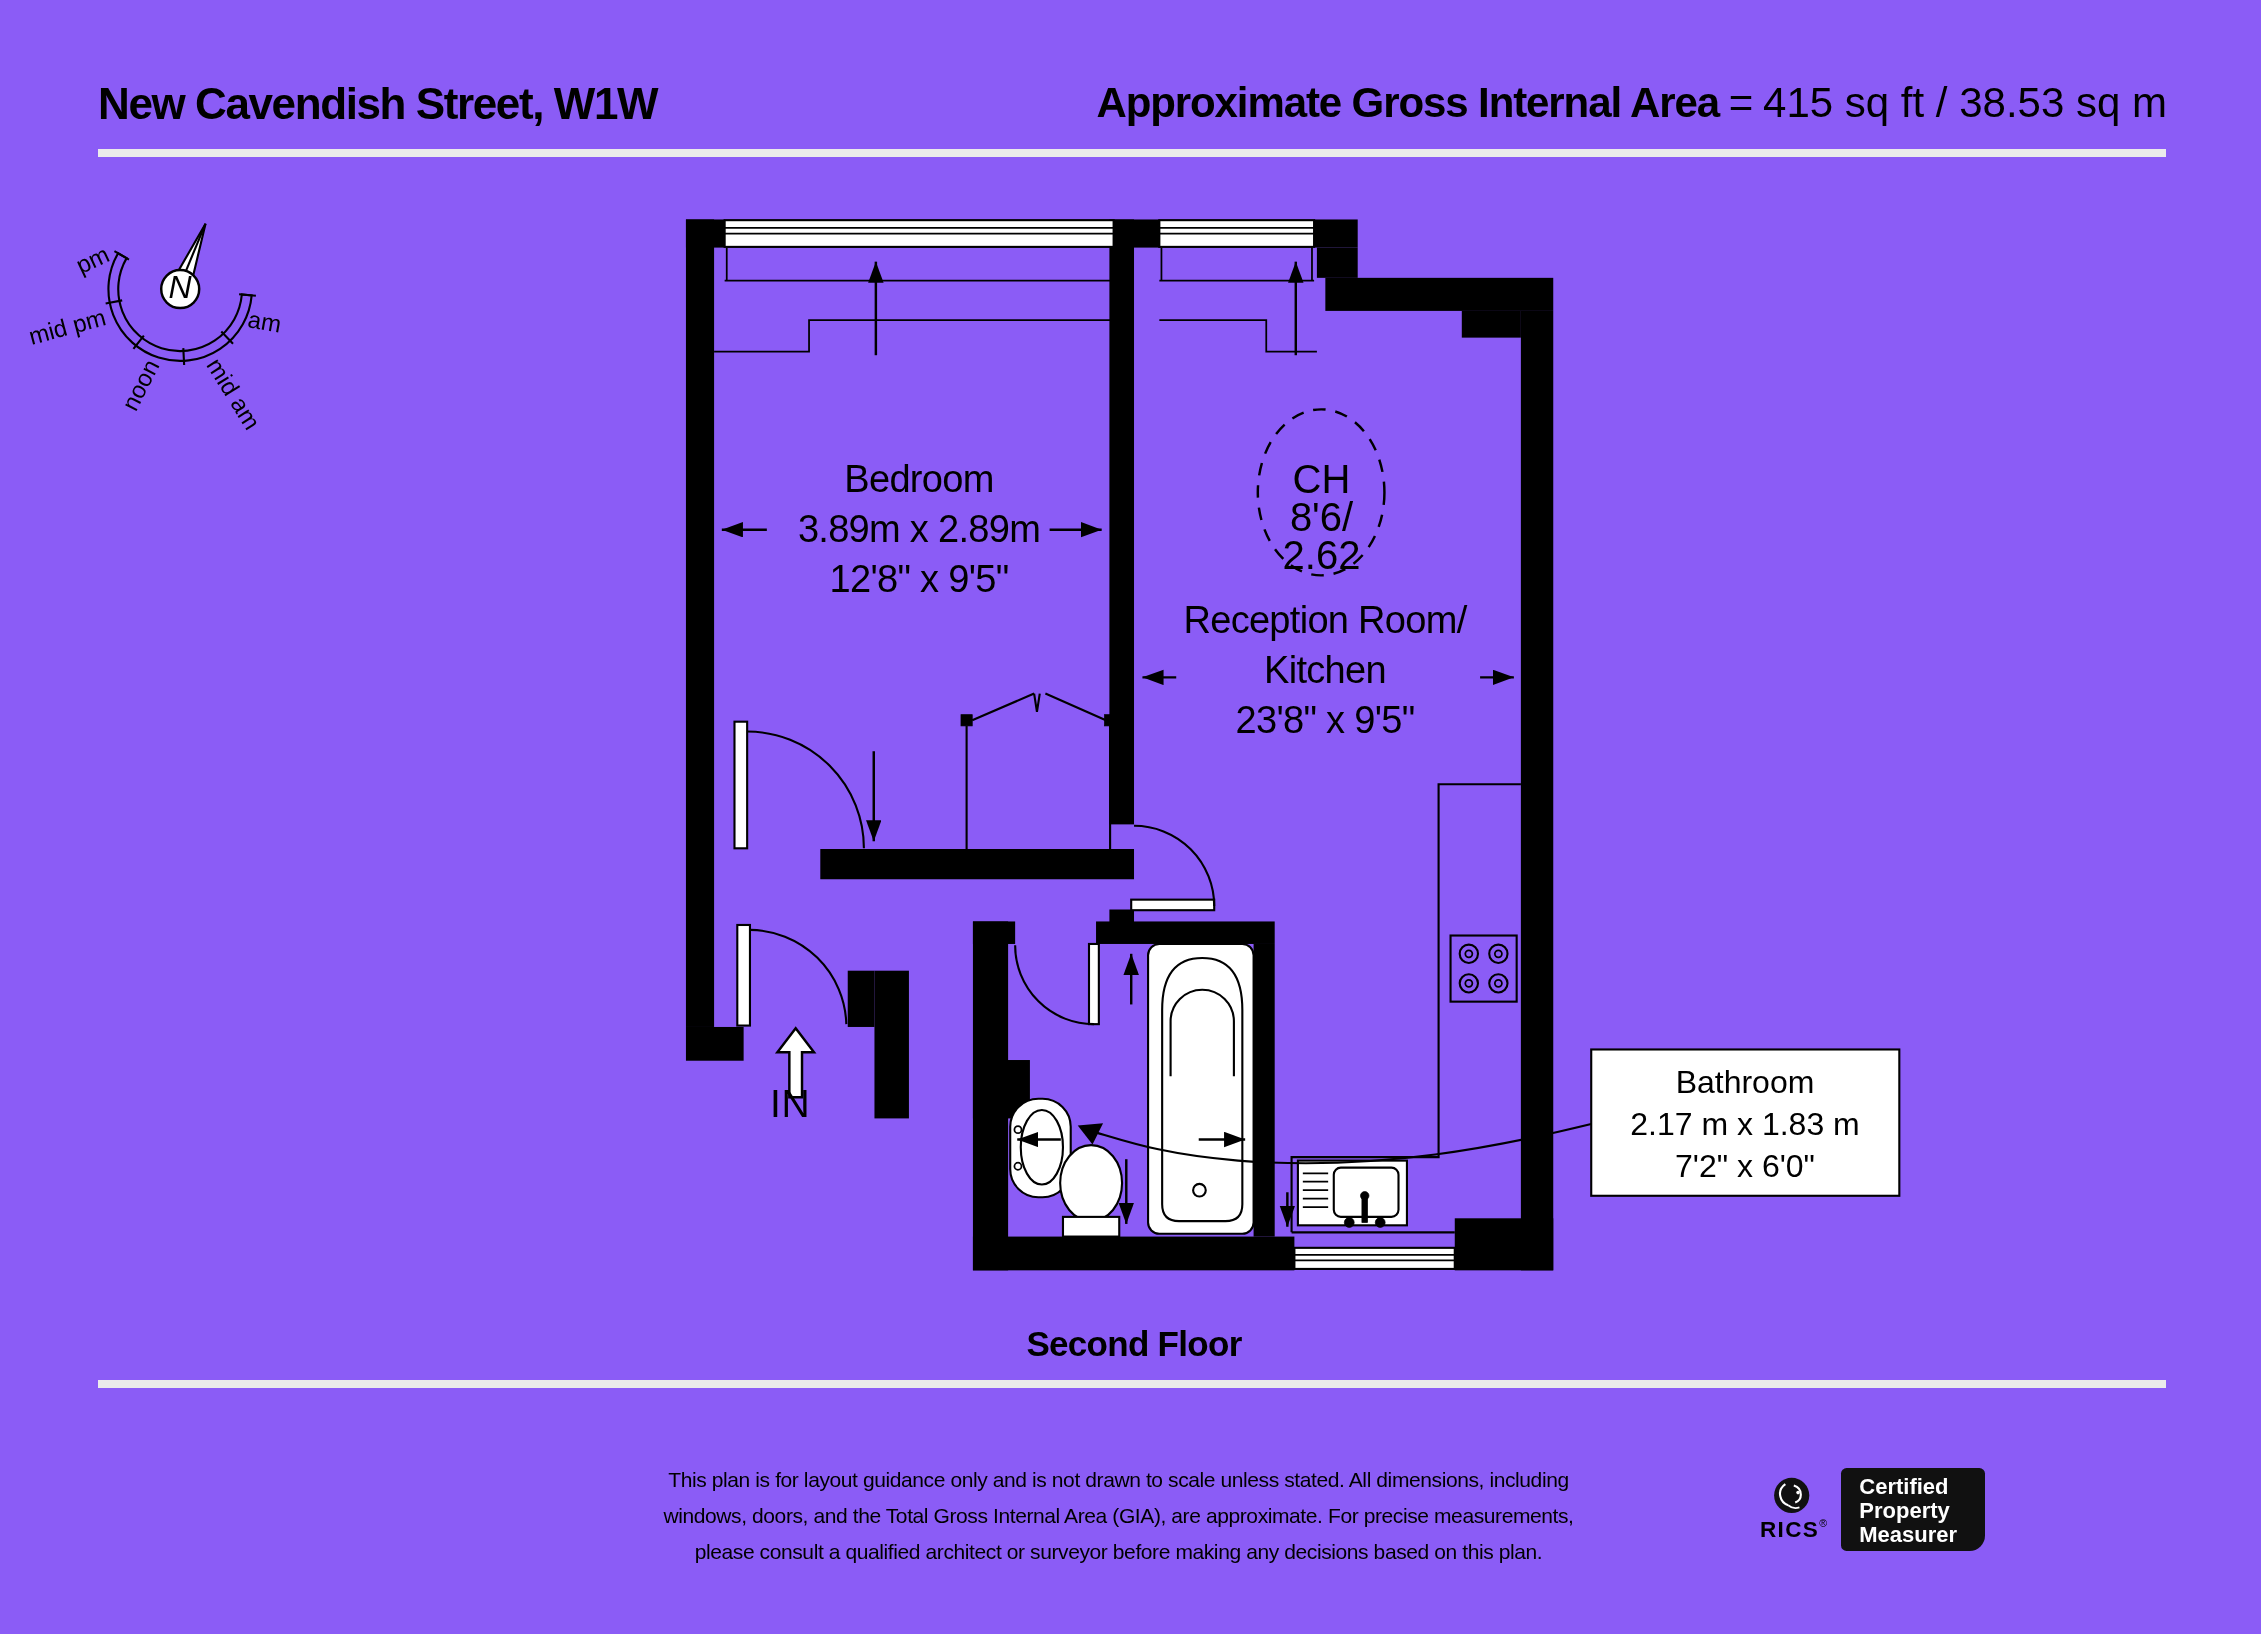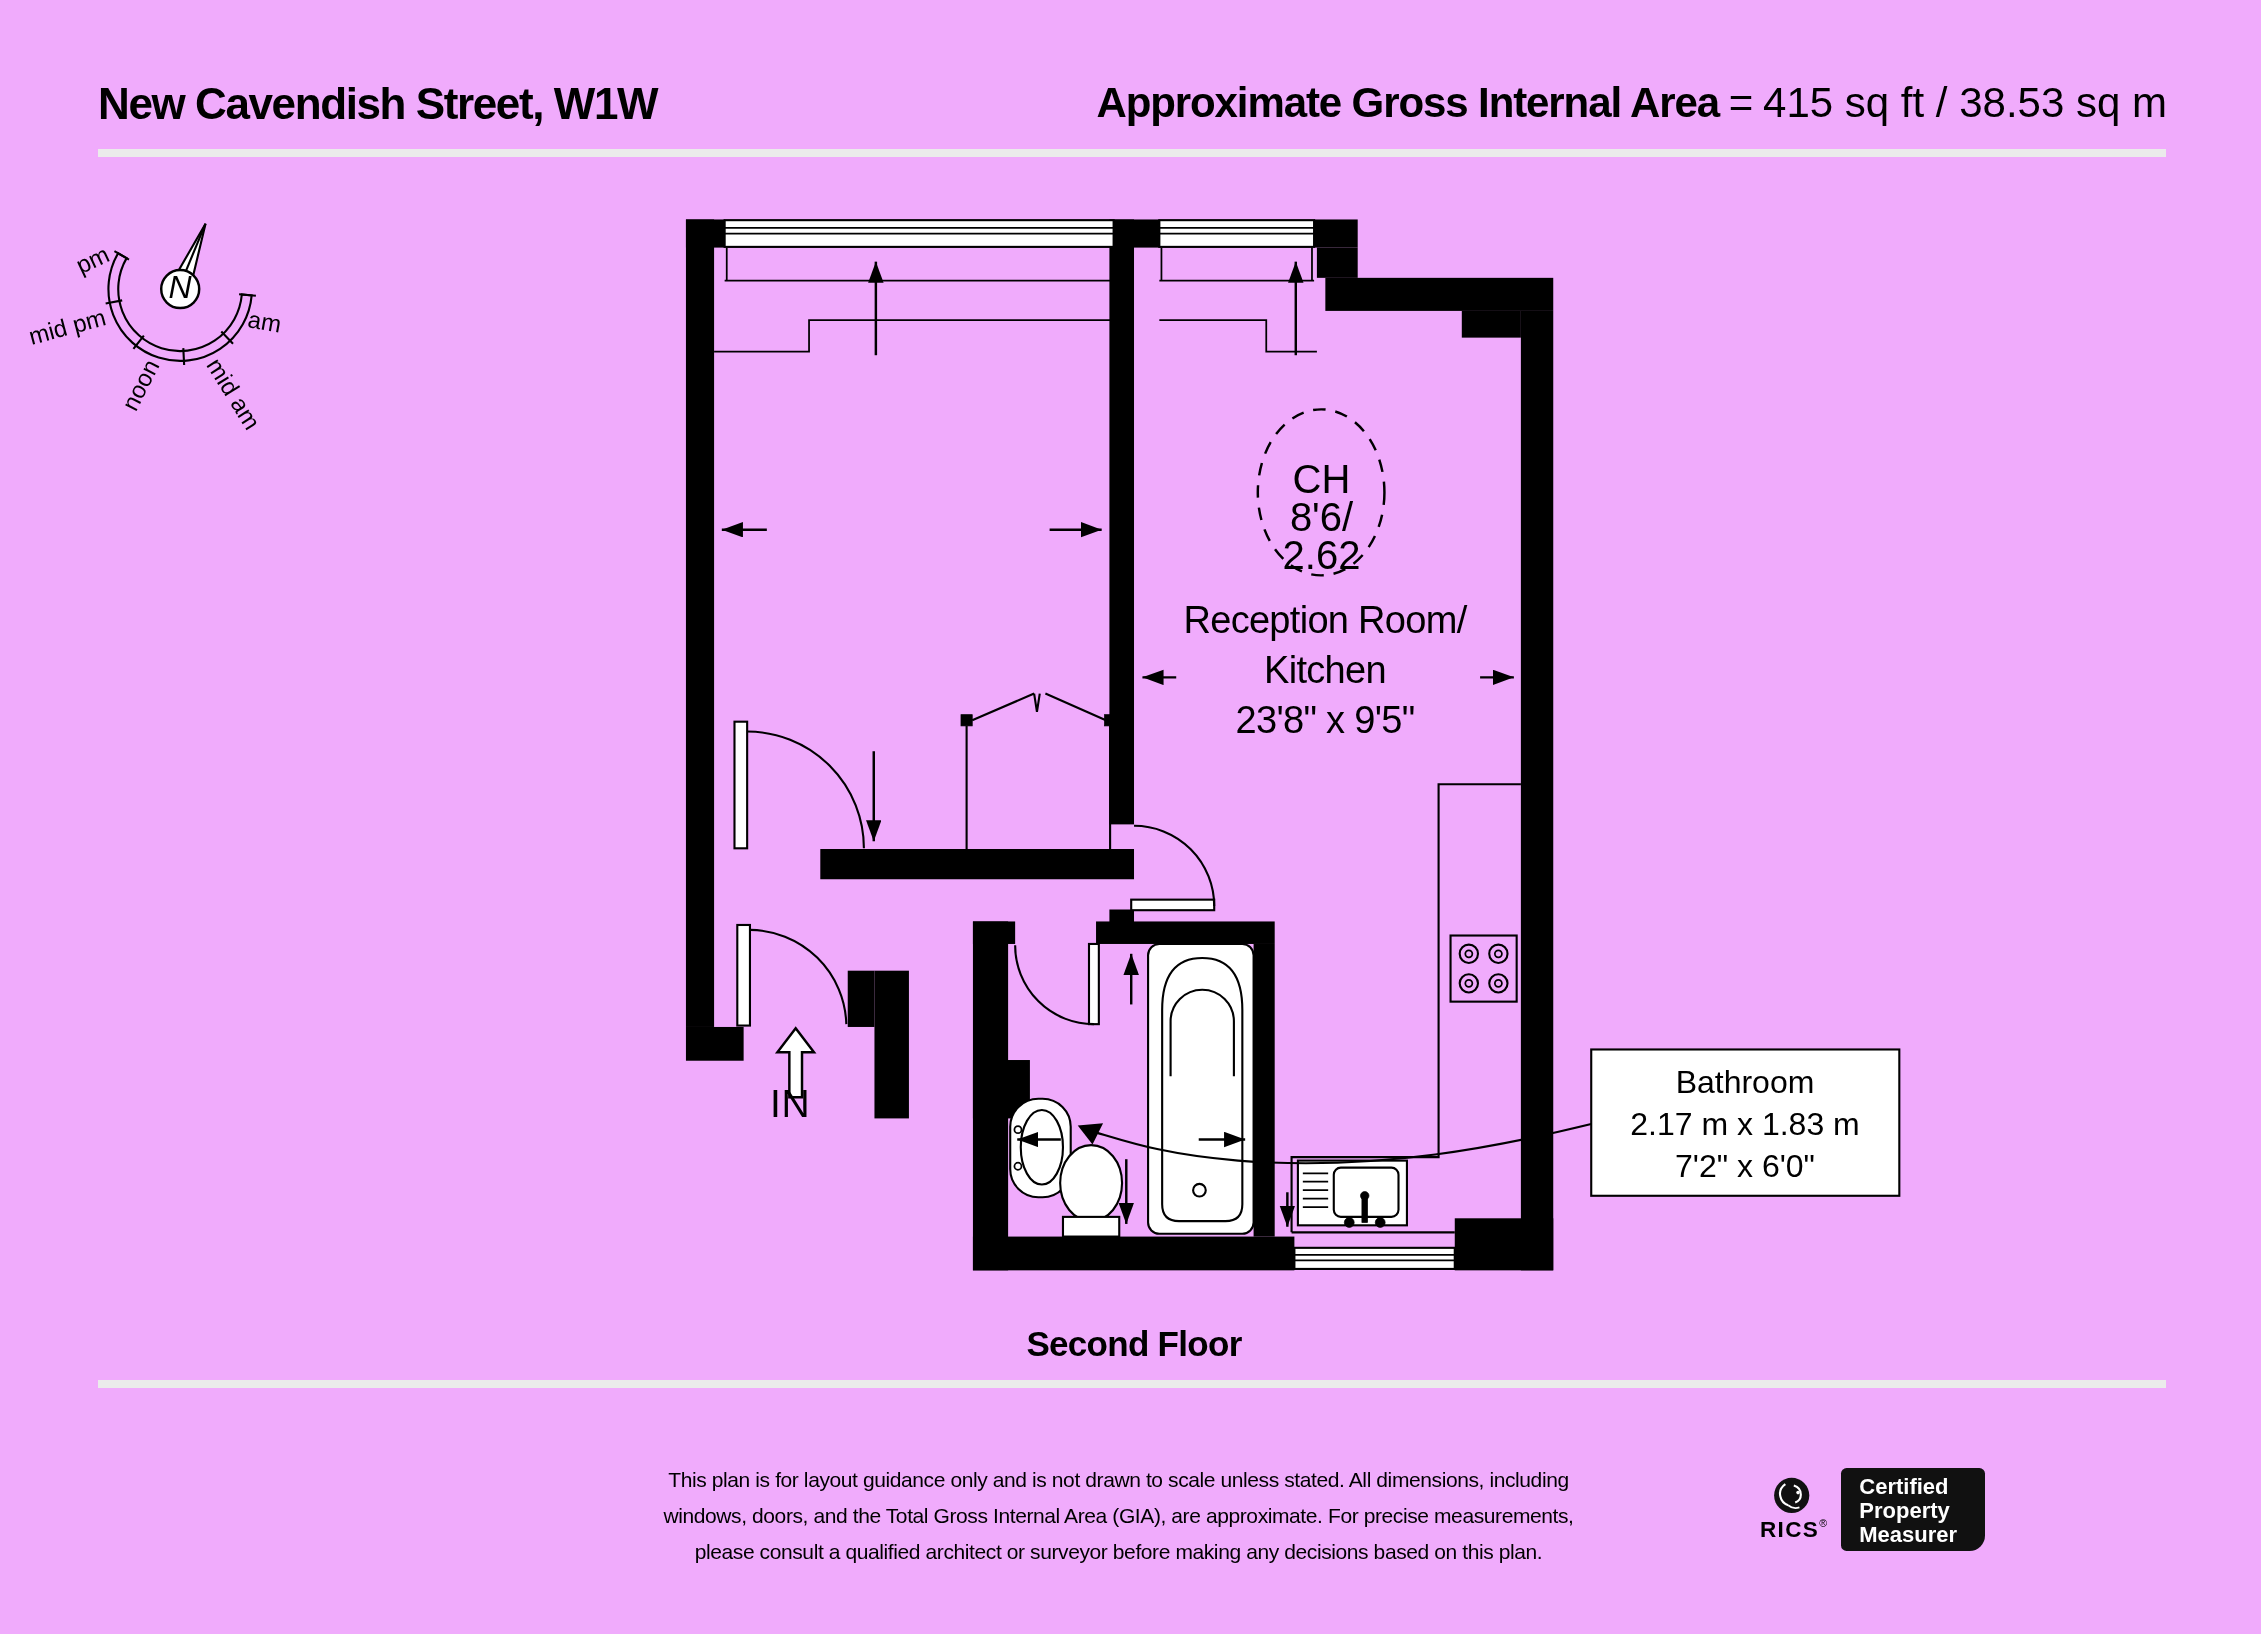--- a/index.html
+++ b/index.html
@@ -1,17 +1,17 @@
 <!DOCTYPE html>
 <html style="font-size:11.3px"><head>
 <meta charset="utf-8">
 <style>
   html,body{margin:0;padding:0;background:#fff;}
   body{width:2261px;height:1634px;overflow:hidden;font-family:"Liberation Sans",sans-serif;color:#000;}
-  #stage{position:relative;width:2261px;height:1634px;background:#f0abfc;}
+  #stage{position:relative;width:2261px;height:1634px;background:#8b5cf6;}
   .abs{position:absolute;}
   
   .hdr-left{left:98px;top:79px;font-size:44px;font-weight:bold;letter-spacing:-1.4px;white-space:nowrap;}
   .hdr-right{right:94px;top:79px;font-size:42px;white-space:nowrap;text-align:right;}
   .hdr-right .lbl{font-weight:bold;letter-spacing:-1.1px;}
   .hdr-right .eq{font-weight:normal;padding:0 9.8px;}
   .divider{height:7.7px;background:#ebebeb;left:98px;width:2068px;}
   
   .room-label{text-align:center;font-size:38px;line-height:50px;letter-spacing:-0.7px;}
   .ch-label{text-align:center;font-size:40px;line-height:38px;}
@@ -205,20 +205,25 @@
   </div>
   <div class="abs divider" style="top:149px"></div>
 
   <div class="abs comp" style="left:76px;top:246px;transform:rotate(-25deg)">pm</div>
   <div class="abs comp" style="left:28px;top:313px;transform:rotate(-15deg)">mid pm</div>
   <div class="abs comp" style="left:114px;top:371px;transform:rotate(-63deg)">noon</div>
   <div class="abs comp" style="left:194px;top:380px;transform:rotate(58deg)">mid am</div>
   <div class="abs comp" style="left:248px;top:308px;transform:rotate(10deg)">am</div>
   <div class="abs comp-n" style="left:159px;top:269px;width:42px;text-align:center">N</div>
 
+  <div class="abs room-label" style="left:708px;top:454px;width:422px">
+    <div>Bedroom</div>
+    <div>3.89m x 2.89m</div>
+    <div>12'8" x 9'5"</div>
+  </div>
 
   <div class="abs ch-label" style="left:1251px;top:460px;width:141px">
     <div>CH</div>
     <div>8'6/ 2.62</div>
   </div>
 
   <div class="abs room-label" style="left:1114px;top:595px;width:422px">
     <div>Reception Room/</div>
     <div>Kitchen</div>
     <div>23'8" x 9'5"</div>

